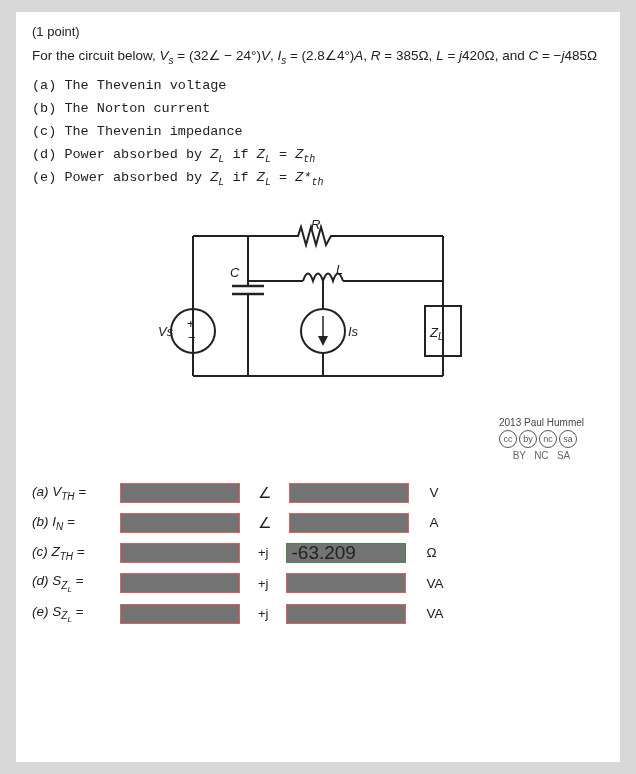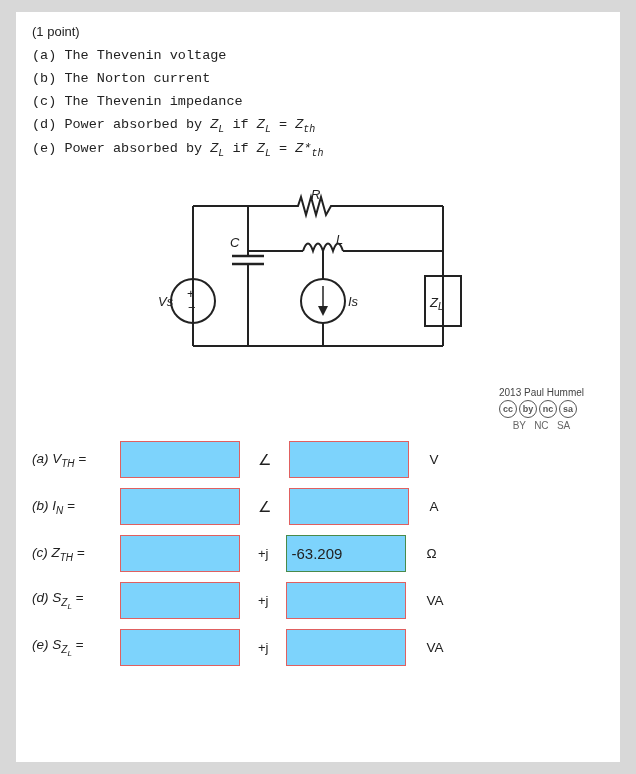--- a/index.html
+++ b/index.html
@@ -42,21 +42,21 @@
       justify-content: center;
       margin: 10px 0 6px 0;
       position: relative;
     }
     .circuit-svg {
       display: block;
     }
     .copyright-area {
       display: flex;
       justify-content: flex-end;
-      margin-bottom: 10px;
+      margin-bottom: 22px;
       padding-right: 20px;
     }
     .copyright-box {
       font-size: 10px;
       color: #444;
       text-align: center;
     }
     .cc-icons {
       display: flex;
       align-items: center;
@@ -65,46 +65,46 @@
     }
     .cc-icon {
       width: 18px;
       height: 18px;
       border-radius: 50%;
       border: 1.5px solid #555;
       display: flex;
       align-items: center;
       justify-content: center;
       font-size: 9px;
-      font-weight: bold;
+      font-weight: normal;
       color: #555;
     }
     
     .answer-row {
       display: flex;
       align-items: center;
       margin-bottom: 10px;
       font-size: 13.5px;
       gap: 16px;
     }
     .answer-label {
       min-width: 72px;
       font-style: italic;
     }
     .answer-label sub {
       font-style: italic;
     }
     .input-box {
       border: 1.5px solid #e06060;
-      background: #7dd3fc;
-      height: 37px;
+      background: #737373;
+      height: 20px;
       width: 120px;
       outline: none;
       padding: 0 4px;
-      font-size: 15px;
+      font-size: 19px;
     }
     .input-box.green-border {
       border-color: #4a8a4a;
       color: #222;
     }
     .angle-symbol {
       font-size: 15px;
       margin: 0 2px;
     }
     .unit-label {
@@ -117,20 +117,24 @@
     }
     sub { font-size: 10px; }
   </style>
 </head>
 <body>
 
 <div class="page">
 
   <div class="point-label">(1 point)</div>
 
+  <div class="problem-text">
+    For the circuit below, <i>V<sub>s</sub></i> = (32∠ − 24°)<i>V</i>, <i>I<sub>s</sub></i> = (2.8∠4°)<i>A</i>, <i>R</i> = 385Ω, <i>L</i> = <i>j</i>420Ω, and
+    <i>C</i> = −<i>j</i>485Ω
+  </div>
   <div class="sub-items">
     (a) The Thevenin voltage<br>
     (b) The Norton current<br>
     (c) The Thevenin impedance<br>
     (d) Power absorbed by <i>Z<sub>L</sub></i> if <i>Z<sub>L</sub></i> = <i>Z<sub>th</sub></i><br>
     (e) Power absorbed by <i>Z<sub>L</sub></i> if <i>Z<sub>L</sub></i> = <i>Z*<sub>th</sub></i>
   </div>
 
   <div class="circuit-area">
     <svg class="circuit-svg" width="340" height="210" viewBox="0 0 340 210">

